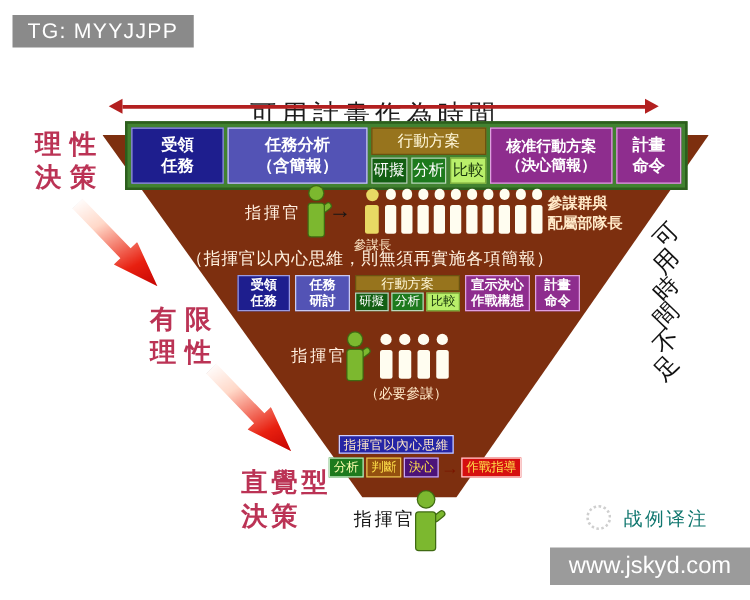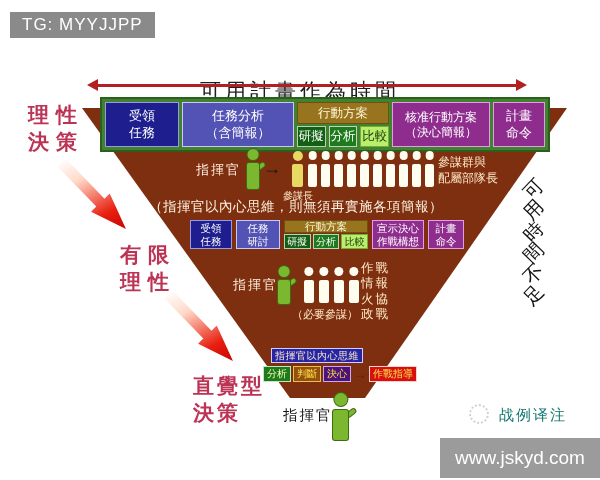--- a/index.html
+++ b/index.html
@@ -20,21 +20,21 @@
   .timeline-arrow::after { content:""; position:absolute; right:-11px; top:-5px;
       border:6px solid transparent; border-right:0; border-left:11px solid var(--arrow-red,#b32020); }
 
   
   .triangle { position:absolute; inset:0; z-index:1; background:var(--triangle-brown,#7d2f0f);
               clip-path:polygon(82px 108px, 567px 108px, 365px 398px, 290px 398px); }
 
   
   .bx { display:flex; align-items:center; justify-content:center; text-align:center;
         color:#fff; border:1px solid rgba(255,255,255,.7); }
-  .pre { white-space:pre-line; }
+  .pre { white-space:pre-line;font-weight:bold; }
 
   
   .row1 { position:absolute; left:100px; top:97px; width:450px; height:55px; z-index:3;
           background:var(--frame-green,#418230); border:2px solid #2c5e1d; padding:3px; display:flex; gap:3px; }
   .row1 .bx { font-size:13px; line-height:1.25; }
   .navy   { background:var(--navy-box,#1e1e8e); border-color:#9a9ae0; }
   .slate  { background:var(--slate-blue-box,#5353b5); border-color:#c9c9f2; }
   .purple { background:var(--purple-box,#8e2d8e); border-color:#e0a0e0; }
   .coa-group { display:flex; flex-direction:column; }
   .coa-head { background:var(--gold-header,#97741d); color:#fff7d8; display:flex; align-items:center;
@@ -112,21 +112,21 @@
   .right-label { position:absolute; left:524px; top:178px; display:flex; flex-direction:column;
                  align-items:center; z-index:2; }
   .right-label .rchar { font-size:19px; color:#111; line-height:1.12; transform:rotate(-46deg);
                         font-family:"Liberation Serif", serif; }
 
   
   .wm-logo { position:absolute; left:469px; top:404px; width:20px; height:20px; border-radius:50%;
              border:2px dotted #cfcfcf; z-index:2; }
   .wm-text { position:absolute; left:499px; top:406px; color:#0f766e; font-size:15px;
              letter-spacing:2px; z-index:2; }
-  .site-box { position:absolute; left:440px; top:438px; width:160px; height:40px; z-index:2;
+  .site-box { position:absolute; left:440px; top:438px; width:160px; height:30px; z-index:2;
               background:var(--grey-box,#8a8a8a); opacity:.85; color:#fff; font-size:19px;
               display:flex; align-items:center; justify-content:center; }
 </style>
 </head>
 <body>
 
 <div class="stage">
 
   <div class="tg-box">TG: MYYJJPP</div>
 
@@ -201,24 +201,20 @@
   <div class="person p-green onbrown" style="left:277px; top:266px; width:14px; height:38px">
       <span class="arm"></span>
     </div>
   <div class="staff-row2">
     <span class="person p-white"></span>
     <span class="person p-white"></span>
     <span class="person p-white"></span>
     <span class="person p-white"></span>
   </div>
   <div class="onbrown small-label" style="left:292px; top:307px; font-size:11px">（必要參謀）</div>
-  <div class="onbrown pre" style="left:361px; top:261px; font-size:12.5px; line-height:1.22; color:#ffe9c8; letter-spacing:2px">作戰
-情報
-火協
-政戰</div>
 
   <div class="row3-blue">指揮官以內心思維</div>
   <div class="row3-sub">
     <div class="bx b-analyze">分析</div>
     <div class="bx b-judge">判斷</div>
     <div class="bx b-decide">決心</div>
     <span class="row3-arrow">→</span>
     <div class="bx b-guide">作戰指導</div>
   </div>
 

